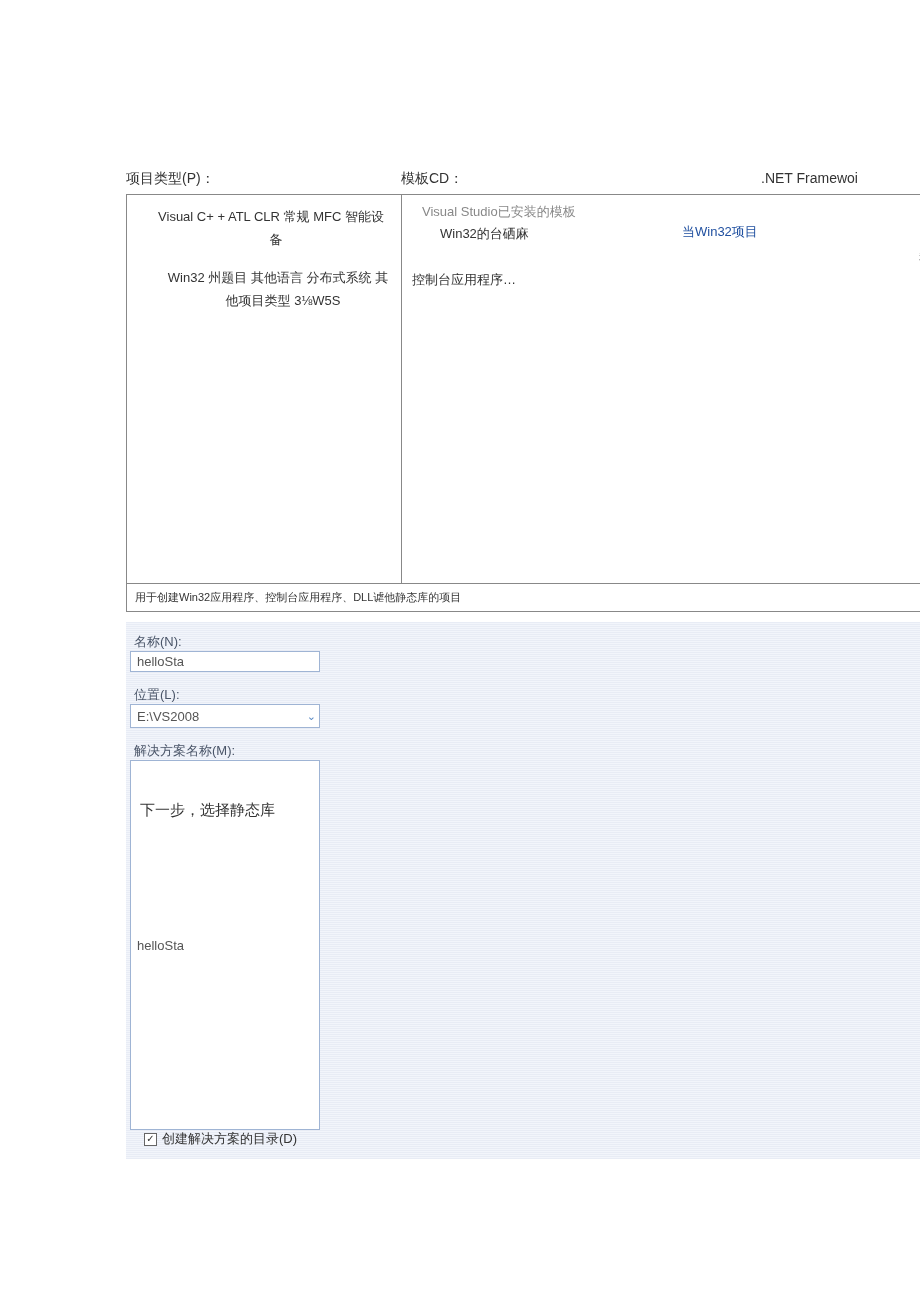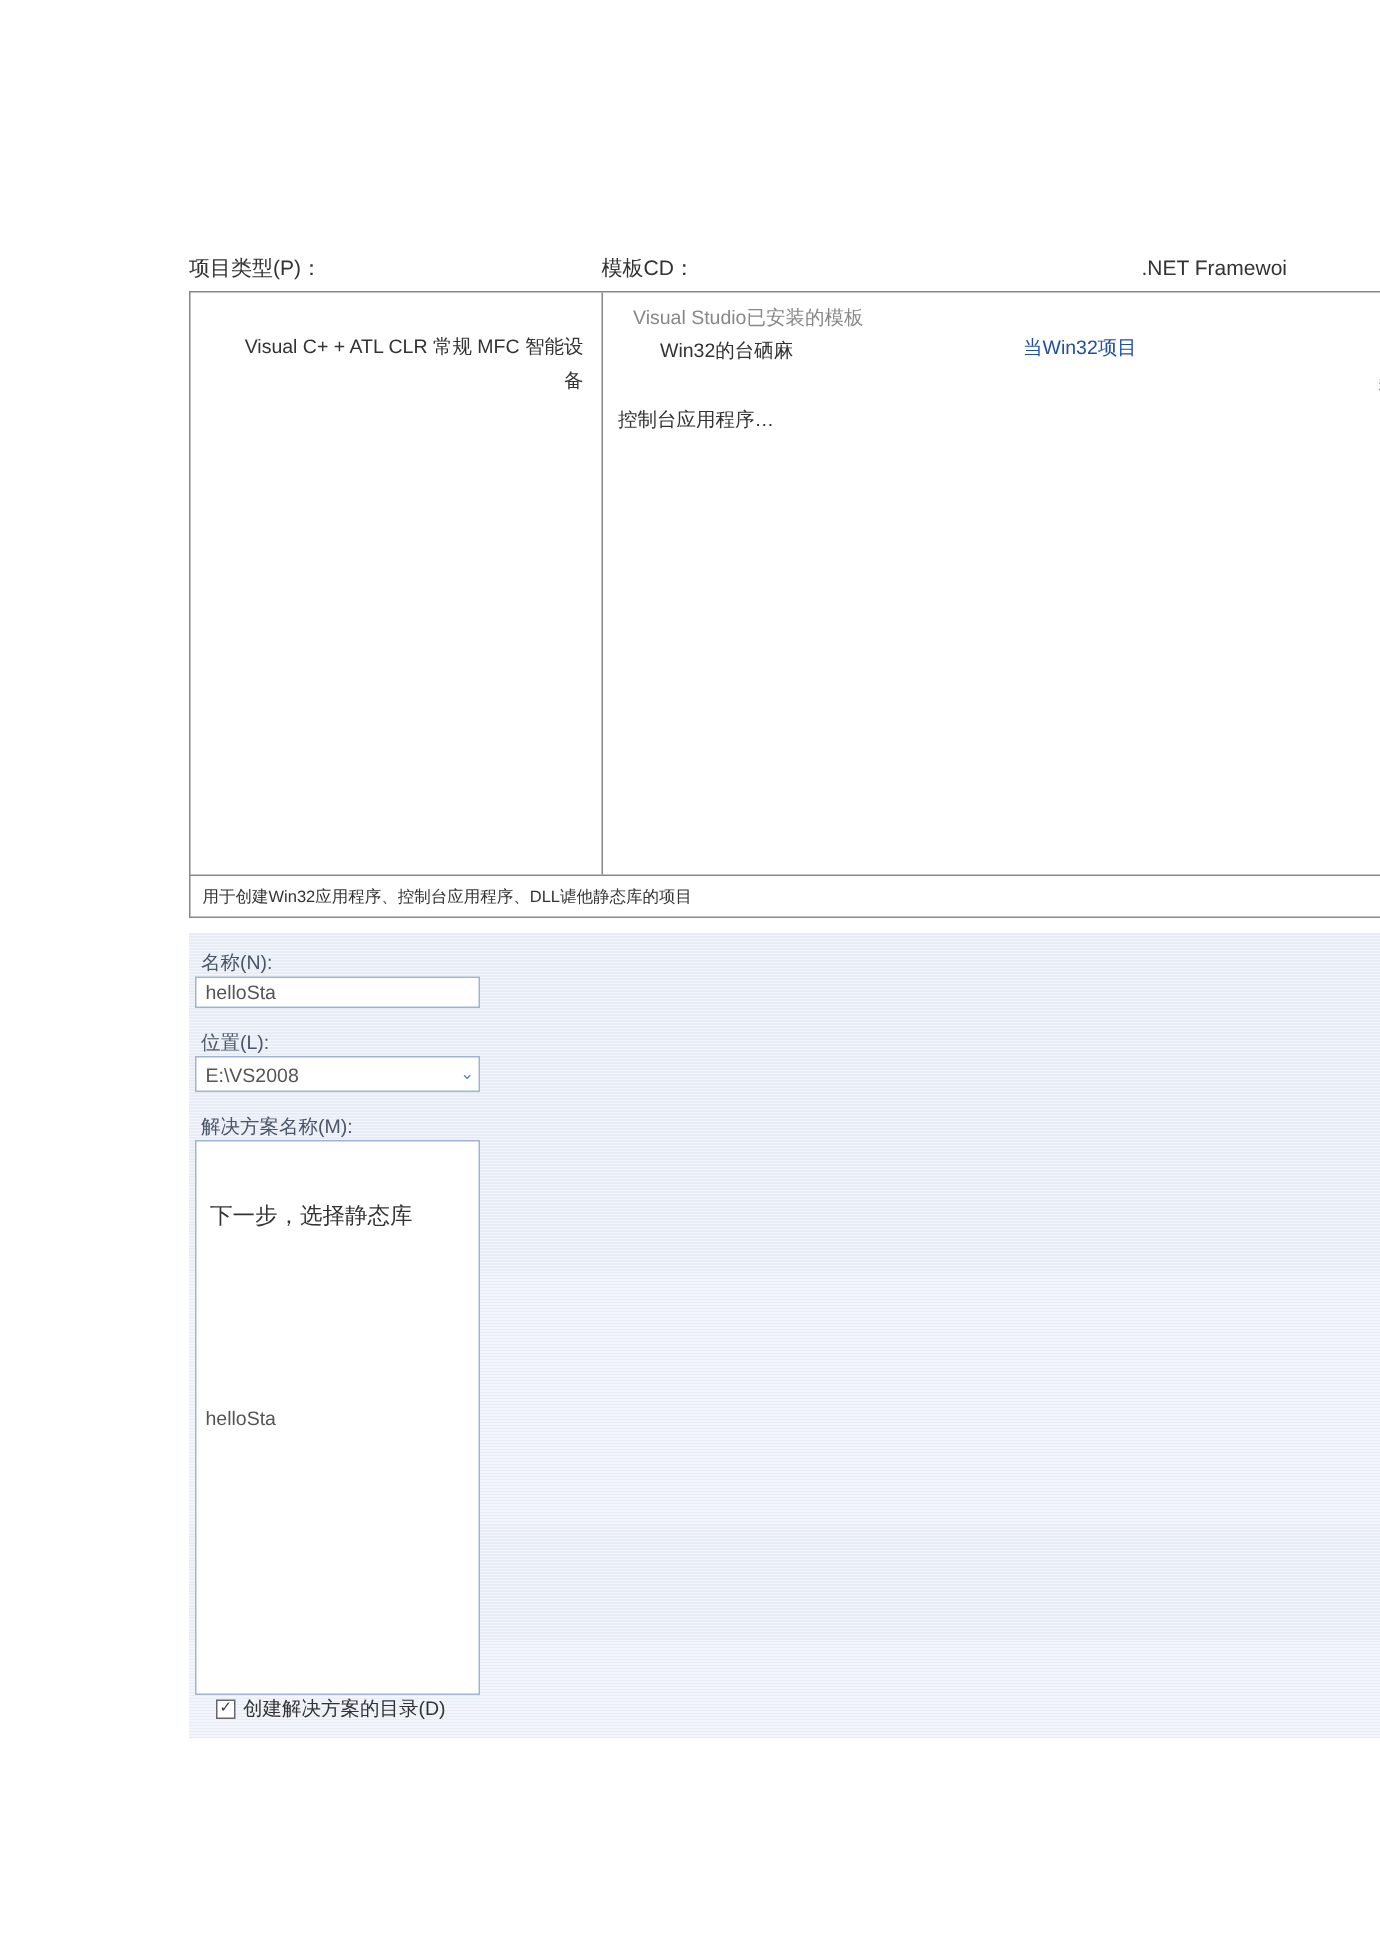--- a/index.html
+++ b/index.html
@@ -46,24 +46,23 @@
     }
     .panel-left {
       width: 275px;
       border-right: 1px solid #888;
       padding: 10px 12px;
       font-size: 13px;
       color: #333;
       line-height: 1.8;
     }
     .panel-left .tree-line {
-      text-align: right;
+      text-align: center;
       padding-left: 14px;
       text-indent: -10px;
-      margin-top: 14px;
     }
     .panel-right {
       flex: 1;
       padding: 8px 10px;
       font-size: 13px;
       position: relative;
     }
     .tpl-section-title {
       color: #888;
       margin-bottom: 4px;
@@ -188,20 +187,21 @@
   <div class="header-row">
     <div class="header-left">项目类型(P)：</div>
     <div class="header-mid">模板CD：</div>
     <div class="header-right">.NET Framewoi</div>
   </div>
 
   <div class="panel-row">
     <div class="panel-left">
       <div class="tree-line" style="padding-left:24px;">Visual C+ + ATL CLR 常规 MFC 智能设备</div>
       <div style="height:14px;"></div>
+      <div class="tree-line" style="padding-left:38px;">Win32 州题目 其他语言 分布式系统 其他项目类型 3⅛W5S</div>
     </div>
     <div class="panel-right">
       <div class="tpl-section-title">Visual Studio已安装的模板</div>
       <div class="tpl-item">Win32的台硒麻</div>
       <div class="tpl-item-selected">当Win32项目</div>
       <div class="tpl-section-title" style="margin-top:6px;text-align:right;">我的模板</div>
       <div class="tpl-item tpl-link" style="padding-left:0;">控制台应用程序…</div>
     </div>
   </div>
 

